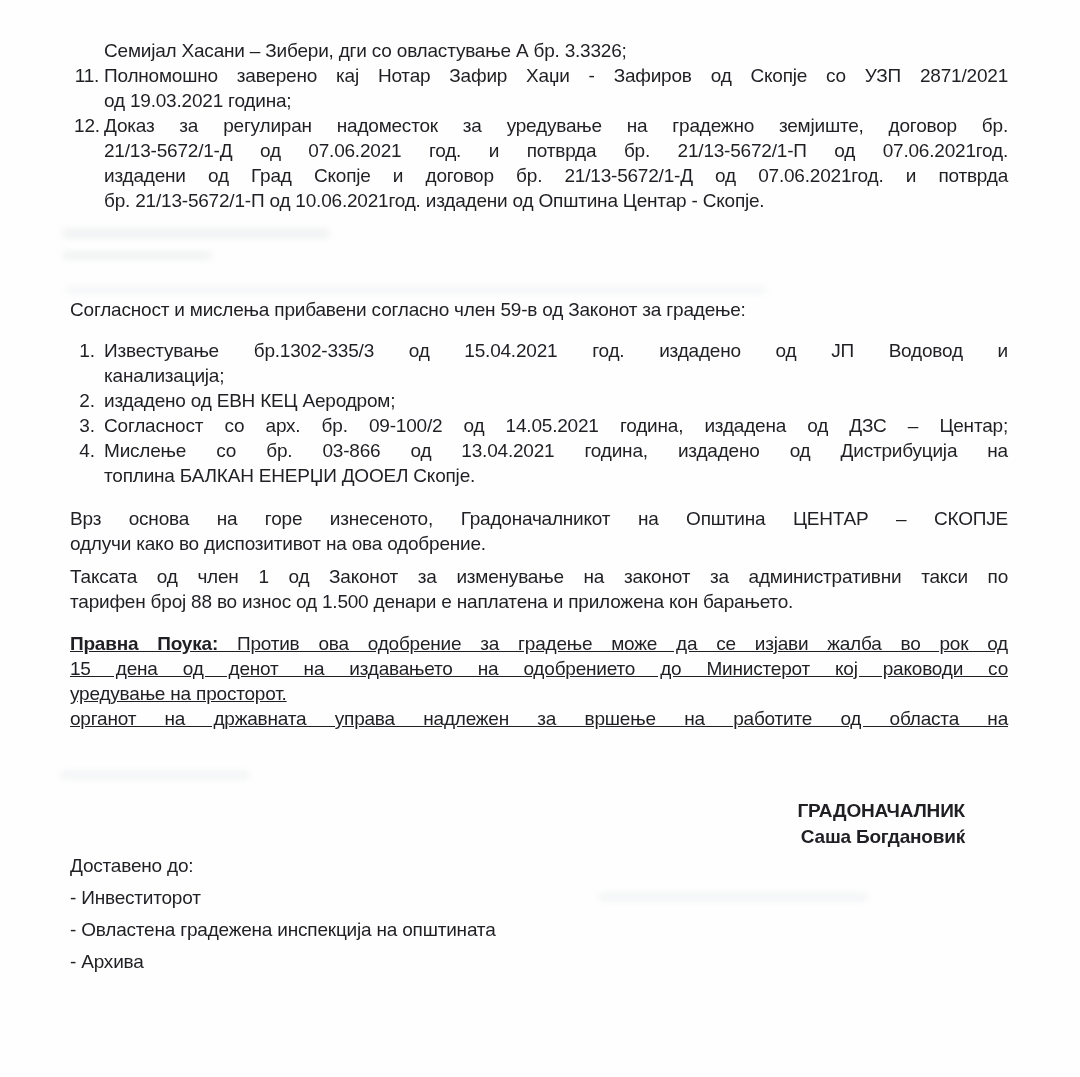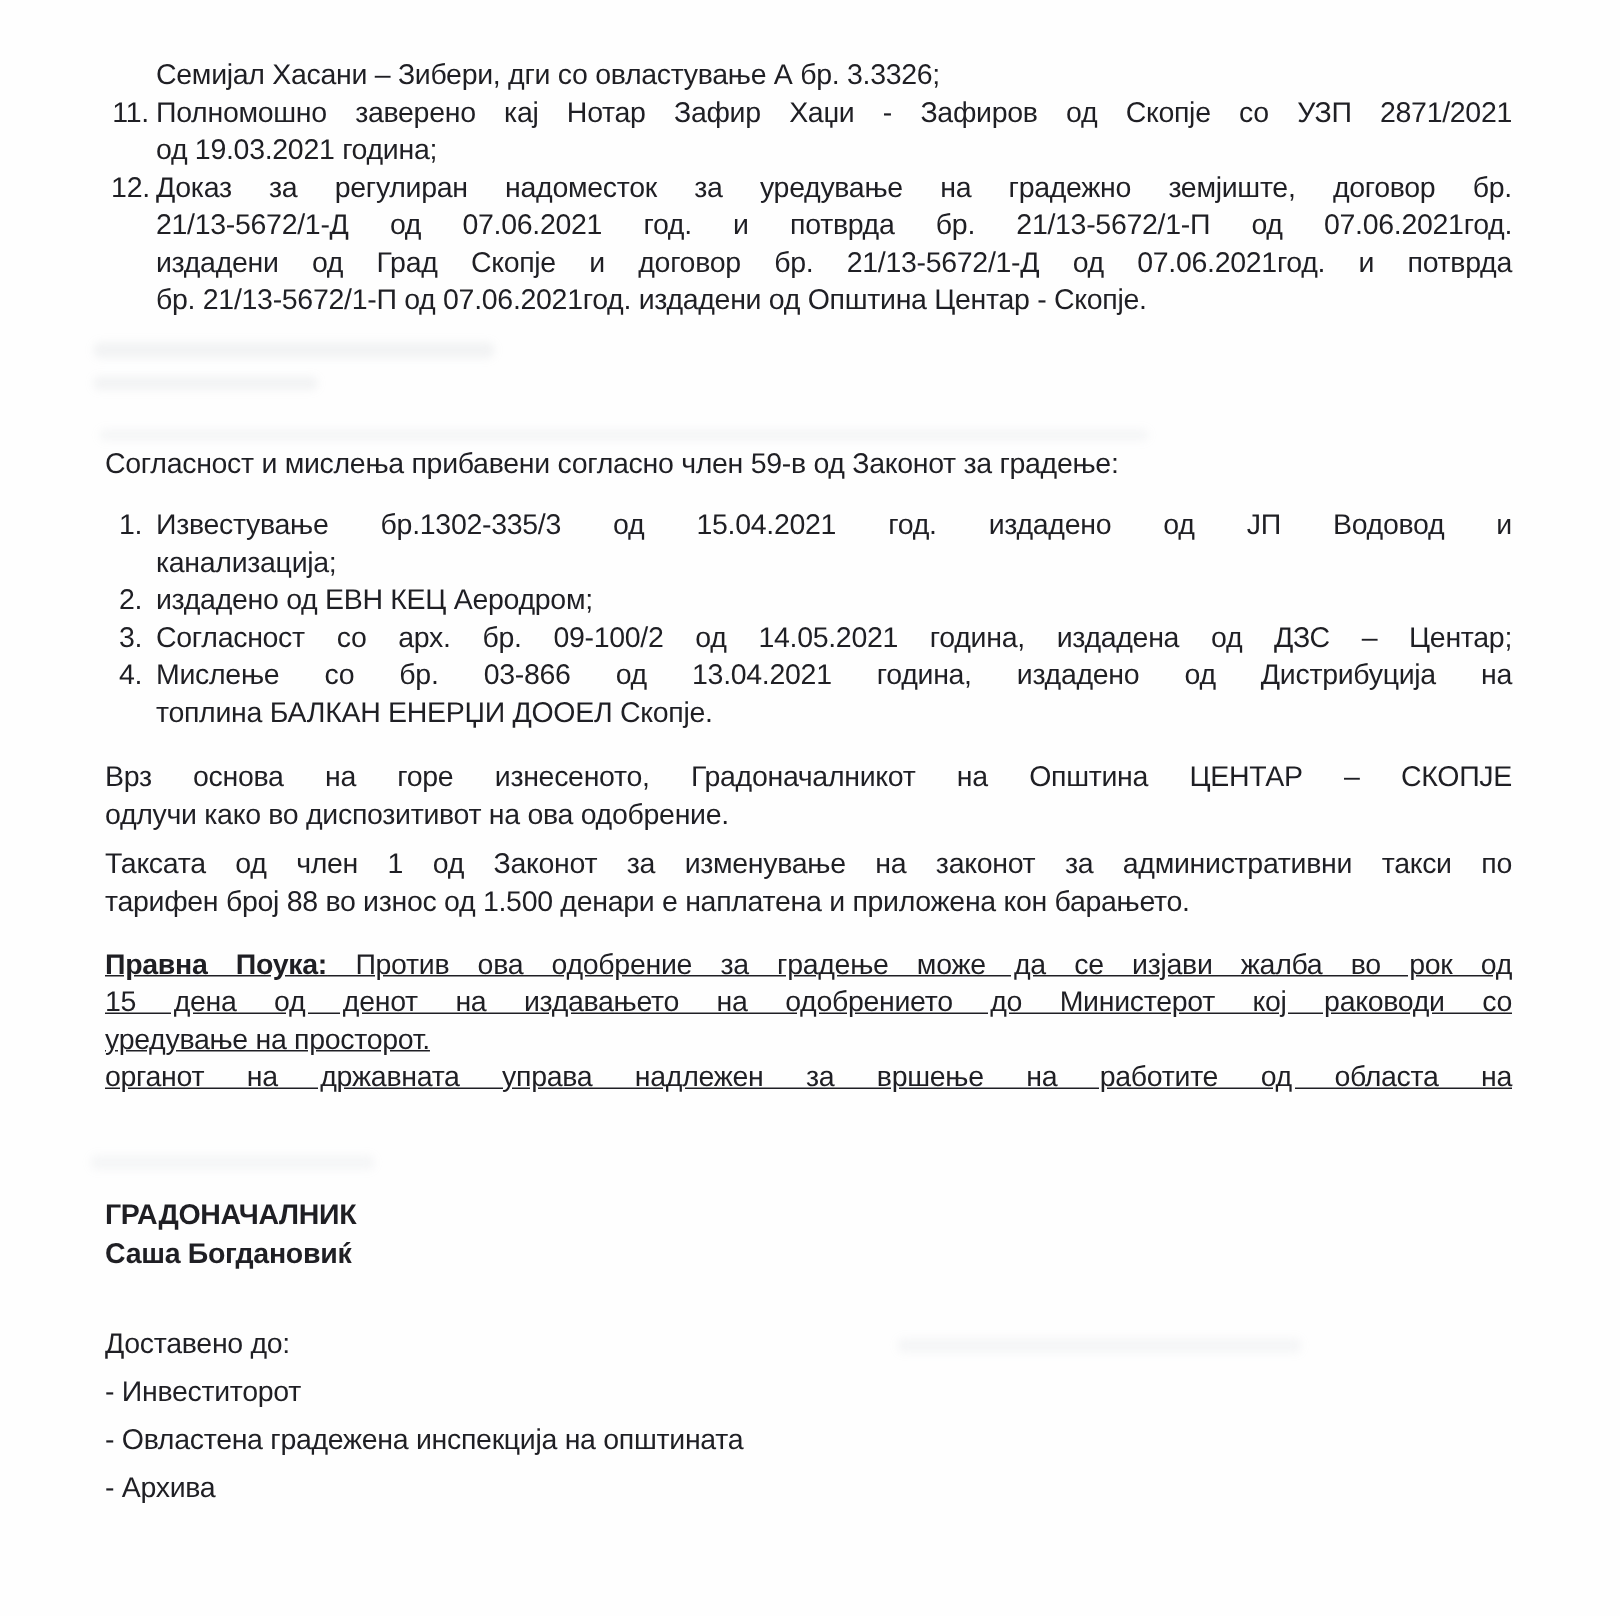--- a/index.html
+++ b/index.html
@@ -27,25 +27,26 @@
   .cont-line { padding-left: 34px; }
   .b { font-weight: bold; }
 
   .consents-heading { margin-top: 84px; }
   .consents-list { margin-top: 16px; }
   .decision-par { margin-top: 18px; }
   .tax-par { margin-top: 8px; }
   .legal-par { margin-top: 17px; text-decoration: underline; }
   .signature {
     margin-top: 67px;
+    text-align: right;
     padding-right: 43px;
     font-weight: bold;
     line-height: 26px;
   }
-  .distribution { margin-top: 31px; line-height: 32px; }
+  .distribution { line-height: 32px; }
 
   
   .art {
     position: absolute;
     background: rgba(158, 163, 173, 0.12);
     filter: blur(3px);
     border-radius: 8px;
     pointer-events: none;
   }
   .a1 { left: 62px;  top: 228px; width: 268px; height: 11px; }
@@ -75,21 +76,21 @@
         <div class="line">од 19.03.2021 година;</div>
       </div>
     </div>
 
     <div class="li">
       <div class="num">12.</div>
       <div class="body">
         <div class="line just">Доказ за регулиран надоместок за уредување на градежно земјиште, договор бр.</div>
         <div class="line just">21/13-5672/1-Д од 07.06.2021 год. и потврда бр. 21/13-5672/1-П од 07.06.2021год.</div>
         <div class="line just">издадени од Град Скопје и договор бр. 21/13-5672/1-Д од 07.06.2021год. и потврда</div>
-        <div class="line">бр. 21/13-5672/1-П од 07.06.2021год. издадени од Општина Центар - Скопје.</div>
+        <div class="line">бр. 21/13-5672/1-П од 10.06.2021год. издадени од Општина Центар - Скопје.</div>
       </div>
     </div>
   </section>
 
   <div class="block consents-heading line">Согласност и мислења прибавени согласно член 59-в од Законот за градење:</div>
 
   <section class="block consents-list">
     <div class="li">
       <div class="num">1.</div>
       <div class="body">

